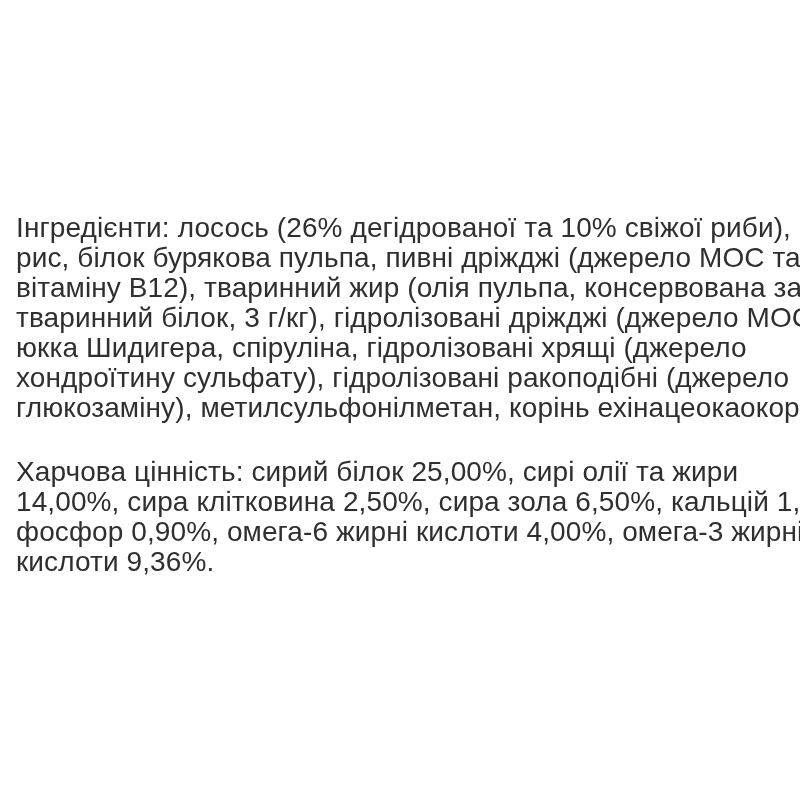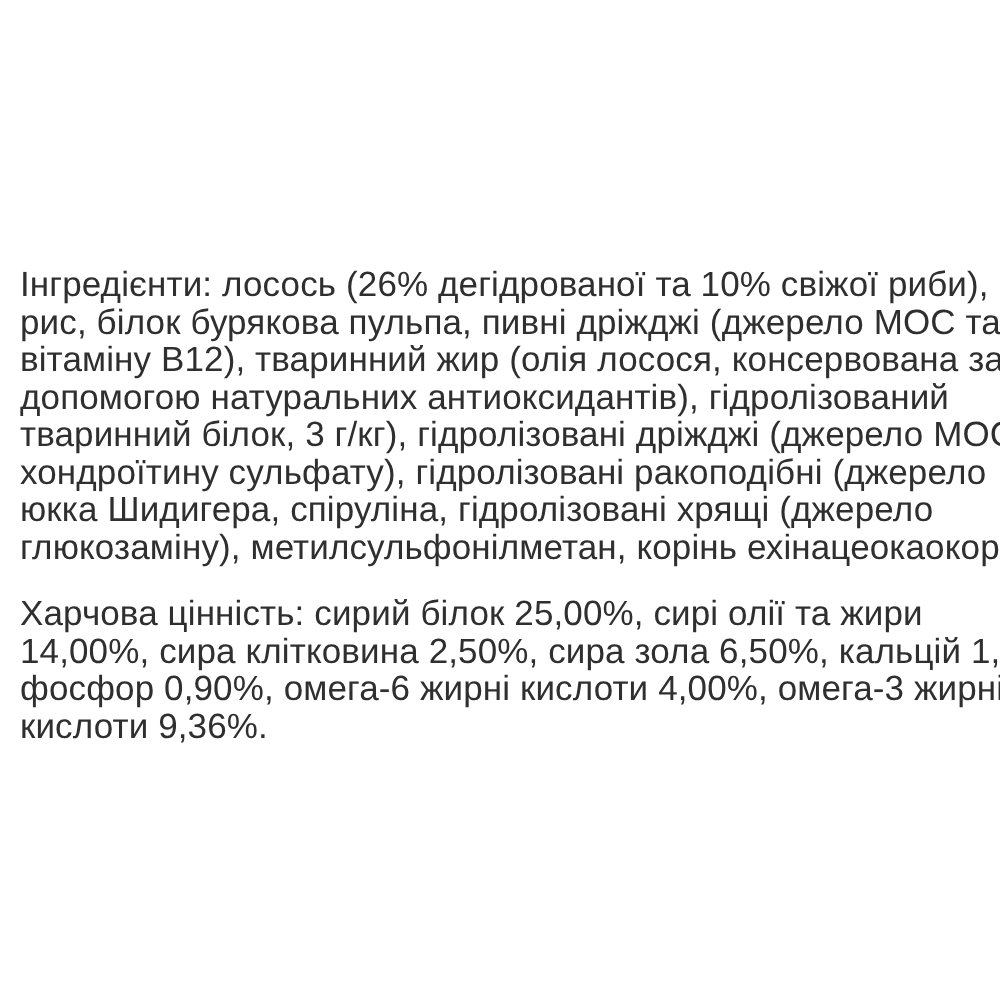--- a/index.html
+++ b/index.html
@@ -26,36 +26,35 @@
     color: #2f2f2f;
     letter-spacing: 0.1px;
   }
   .paragraph .line {
     white-space: pre;
   }
   .paragraph .label {
     font-weight: normal;
   }
   .paragraph + .paragraph {
-    margin-top: 23px;
+    margin-top: 34px;
   }
 </style>
 </head>
 <body>
 
 <div class="page" style="background: rgb(255, 255, 255);">
 
   <div class="paragraph" style="color: rgb(47, 47, 47);">
     <div class="line"><span class="label">Інгредієнти:</span><span> лосось (26% дегідрованої та 10% свіжої риби),</span></div>
     <div class="line">рис, білок бурякова пульпа, пивні дріжджі (джерело МОС та</div>
-    <div class="line">вітаміну B12), тваринний жир (олія лосося, консервована за</div>
-    <div class="line">допомогою натуральних антиоксидантів), гідролізований</div>
+    <div class="line">вітаміну B12), тваринний жир (олія пульпа, консервована за</div>
     <div class="line">тваринний білок, 3 г/кг), гідролізовані дріжджі (джерело МОС),</div>
+    <div class="line">юкка Шидигера, спіруліна, гідролізовані хрящі (джерело</div>
     <div class="line">хондроїтину сульфату), гідролізовані ракоподібні (джерело</div>
-    <div class="line">юкка Шидигера, спіруліна, гідролізовані хрящі (джерело</div>
     <div class="line">глюкозаміну), метилсульфонілметан, корінь ехінацеокаокорега.</div>
   </div>
 
   <div class="paragraph" style="color: rgb(47, 47, 47);">
     <div class="line"><span class="label">Харчова цінність:</span><span> сирий білок 25,00%, сирі олії та жири</span></div>
     <div class="line">14,00%, сира клітковина 2,50%, сира зола 6,50%, кальцій 1,20%,</div>
     <div class="line">фосфор 0,90%, омега-6 жирні кислоти 4,00%, омега-3 жирні</div>
     <div class="line">кислоти 9,36%.</div>
   </div>
 

